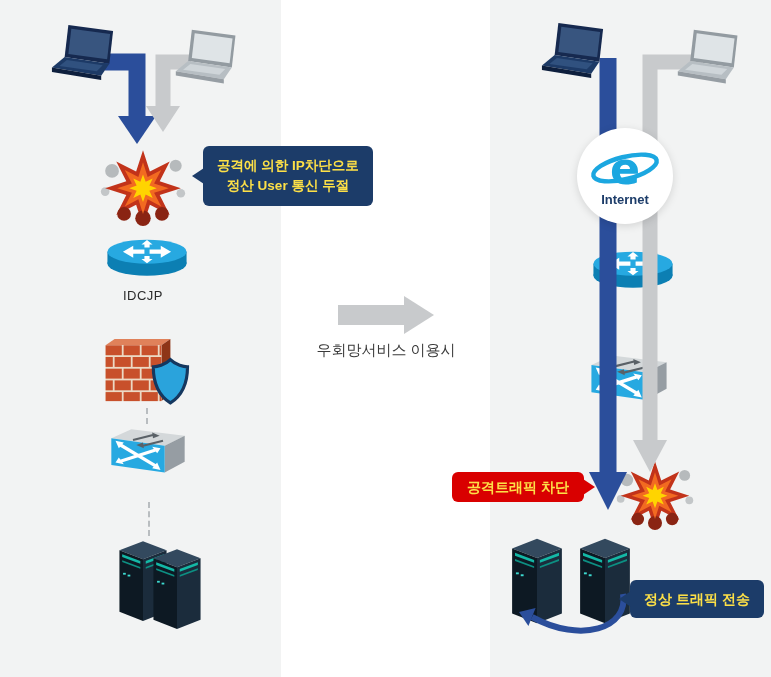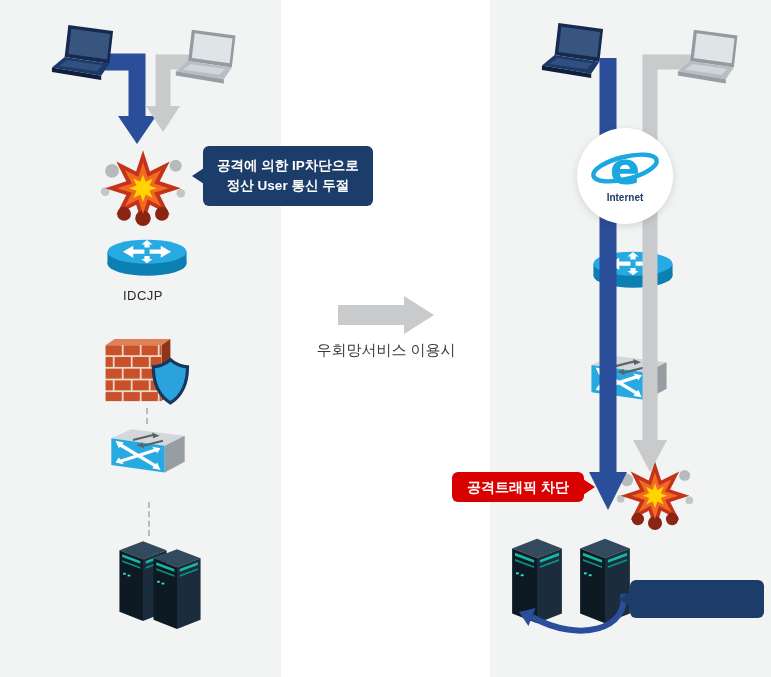--- a/index.html
+++ b/index.html
@@ -14,35 +14,35 @@
     --internet-blue:#1ba7e0;
   }
   *{box-sizing:border-box;}
   body{margin:0;background:#fff;}
   .canvas{position:relative;width:771px;height:677px;background:#fff;overflow:hidden;
           font-family:"Liberation Sans","DejaVu Sans",sans-serif;}
   .panel{position:absolute;top:0;height:677px;width:281px;background:var(--panel-bg);z-index:0;}
   .abs{position:absolute;}
   .icon-svg{display:block;width:100%;height:100%;}
   .dashed{position:absolute;width:0;border-left:2px dashed #b9bdc0;z-index:1;}
-  .callout{position:absolute;border-radius:6px;color:#ffffff;font-weight:bold;display:flex;
+  .callout{position:absolute;border-radius:6px;color:#fde047;font-weight:bold;display:flex;
            flex-direction:column;align-items:center;justify-content:center;text-align:center;
            line-height:1.5;z-index:8;}
   .callout.navy{background:var(--callout-navy);}
   .callout.red{background:var(--callout-red);}
   .tail{position:absolute;width:0;height:0;top:50%;transform:translateY(-50%);}
   .tail.point-left{left:-11px;border-top:8px solid transparent;border-bottom:8px solid transparent;
                    border-right:12px solid var(--callout-navy);}
   .tail.point-right{right:-11px;border-top:8px solid transparent;border-bottom:8px solid transparent;
                     border-left:12px solid var(--callout-red);}
   .router-label{position:absolute;text-align:center;font-size:13px;color:#2b2b2b;letter-spacing:.5px;}
   .mid-caption{position:absolute;text-align:center;font-size:15px;color:var(--text-dark);line-height:1.6;}
   .net-circle{position:absolute;background:#fff;border-radius:50%;z-index:7;
               box-shadow:0 2px 8px rgba(0,0,0,.13);display:flex;flex-direction:column;align-items:center;}
-  .net-label{margin-top:-3px;font-size:10px;font-weight:bold;color:var(--callout-navy);}
+  .net-label{margin-top:-3px;font-size:13px;font-weight:bold;color:var(--callout-navy);}
   .z2{z-index:2}.z3{z-index:3}.z4{z-index:4}.z6{z-index:6}
   .callout-text{padding:0 8px;font-size:13.5px;}
   .callout-text-lg{padding:0 8px;font-size:14px;}
 </style>
 </head>
 <body>
 
 <div class="canvas">
 
   <div class="panel" style="left:0;"></div>
@@ -320,15 +320,16 @@
     </svg>
   </div>
 
   <div class="callout red" style="left:452px;top:472px;width:132px;height:30px;">
     <div class="tail point-right"></div>
     <span class="callout-text-lg">공격트래픽 차단</span>
   </div>
 
   <div class="callout navy" style="left:630px;top:580px;width:134px;height:38px;">
     <div class="tail point-left"></div>
+    <span class="callout-text-lg">정상 트래픽 전송</span>
   </div>
 
 </div>
 
 </body></html>

